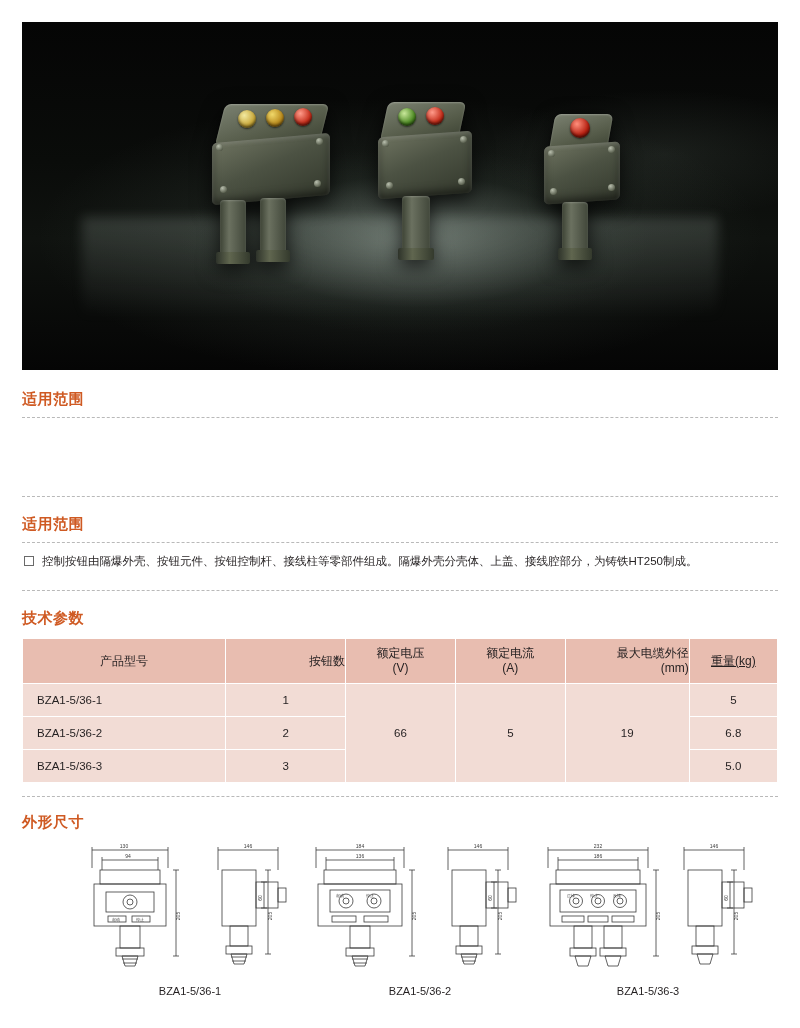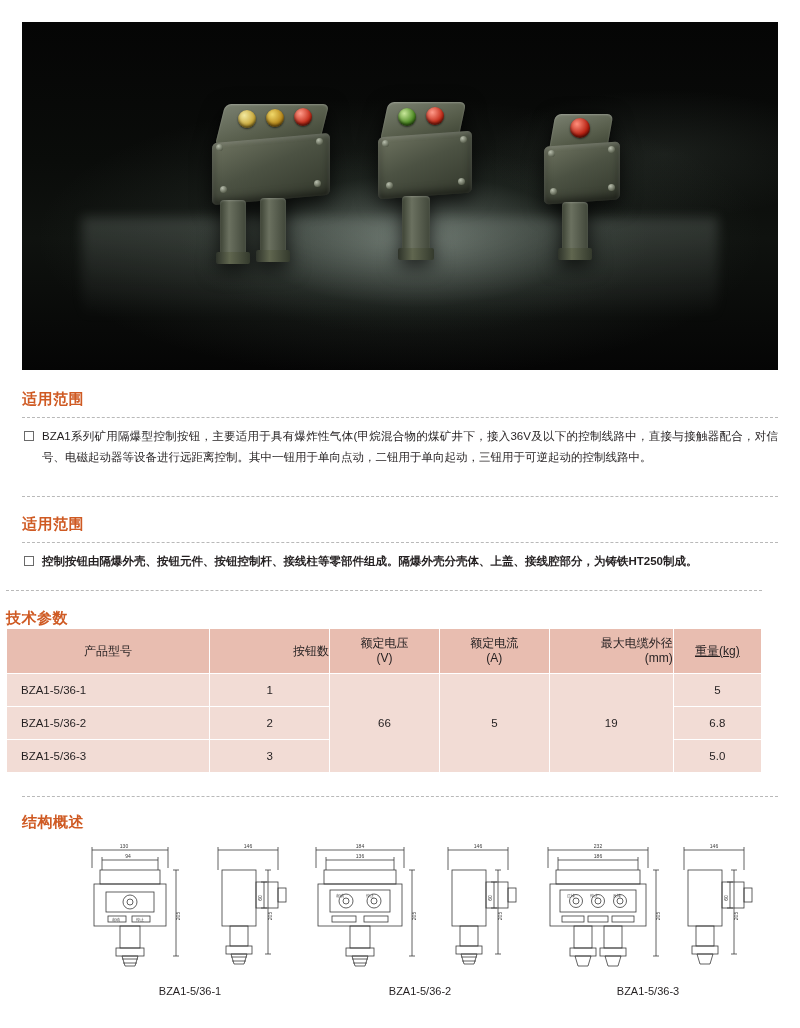--- a/index.html
+++ b/index.html
@@ -210,41 +210,37 @@
       <div class="bolt" style="left:28px; top:80px;"></div>
       <div class="bolt" style="left:86px; top:76px;"></div>
       <div class="gland" style="left:40px; top:94px; width:26px; height:52px; border-radius:4px;"></div>
       <div class="glandcap" style="left:36px; top:140px; width:34px; height:12px;"></div>
     </div>
   </div>
 
   <div style="position:absolute; left:22px; top:390px; width:756px;">
     <div class="sect-head">适用范围</div>
     <div class="rule" style="margin-top:8px;"></div>
-    <div class="bullet-row" style="margin-top:8px;">
-      <div class="sq"></div>
-      <div class="body-text" style="text-align:justify;">BZA1系列矿用隔爆型控制按钮，主要适用于具有爆炸性气体(甲烷混合物的煤矿井下，接入36V及以下的控制线路中，直接与接触器配合，对信号、电磁起动器等设备进行远距离控制。其中一钮用于单向点动，二钮用于单向起动，三钮用于可逆起动的控制线路中。</div>
-    </div>
   </div>
 
   <div style="position:absolute; left:22px; top:496px; width:756px;">
     <div class="rule" style="margin-bottom:18px;"></div>
     <div class="sect-head">适用范围</div>
     <div class="rule" style="margin-top:8px;"></div>
-    <div class="bullet-row" style="margin-top:8px;font-weight:bold;">
+    <div class="bullet-row" style="margin-top:8px;">
       <div class="sq"></div>
       <div class="body-text">控制按钮由隔爆外壳、按钮元件、按钮控制杆、接线柱等零部件组成。隔爆外壳分壳体、上盖、接线腔部分，为铸铁HT250制成。</div>
     </div>
   </div>
 
-  <div style="position:absolute; left:6px; top:590px; width:756px;">
+  <div style="position:absolute; left:22px; top:590px; width:756px;">
     <div class="rule" style="margin-bottom:18px;"></div>
     <div class="sect-head">技术参数</div>
 
-    <table class="spec" style="margin-top:0;">
+    <table class="spec" style="margin-top:10px;">
       <thead>
         <tr>
           <th style="width:204px;">
             <span>产品型号</span>
           </th>
           <th style="width:120px;text-align:right;">
             <span>按钮数</span>
           </th>
           <th style="width:110px;">
             <div>额定电压</div>
@@ -281,21 +277,21 @@
           <td class="modelcell">BZA1-5/36-3</td>
           <td>3</td>
           <td>5.0</td>
         </tr>
       </tbody>
     </table>
   </div>
 
   <div style="position:absolute; left:22px; top:796px; width:756px;">
     <div class="rule" style="margin-bottom:16px;"></div>
-    <div class="sect-head">结构概述</div>
+    <div class="sect-head">外形尺寸</div>
   </div>
 
   <div class="draw-row" style="position:absolute; left:22px; top:840px; width:756px;">
 
     <div class="dwg" style="left:50px; top:0;">
       <svg width="220" height="150" viewBox="0 0 220 150">
         <g stroke="#3a3a3a" fill="none" stroke-width="0.8">
 
           <line x1="20" y1="10" x2="96" y2="10"></line>
           <line x1="20" y1="7" x2="20" y2="28"></line>

